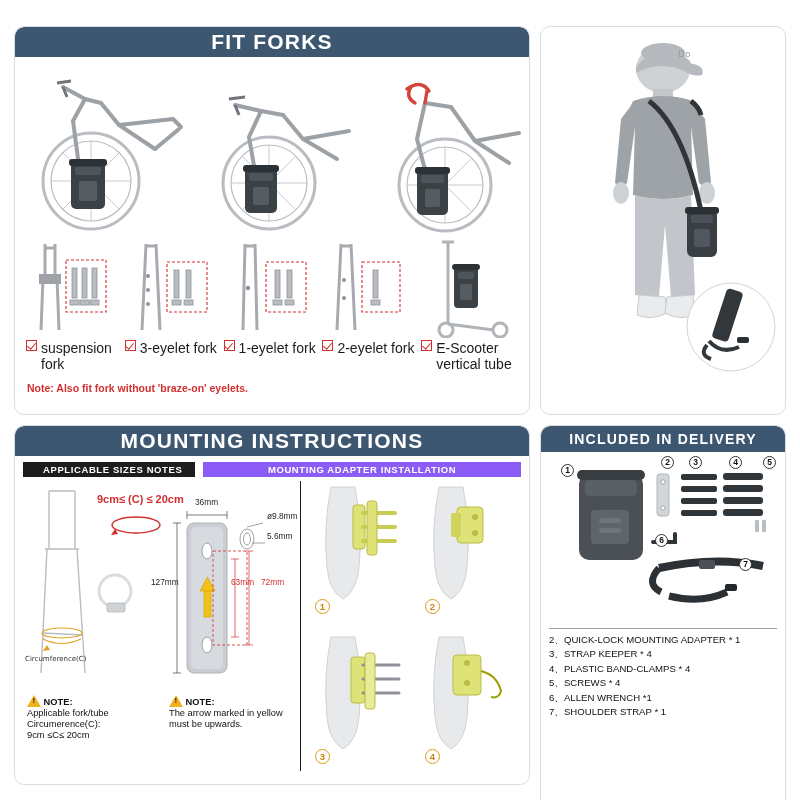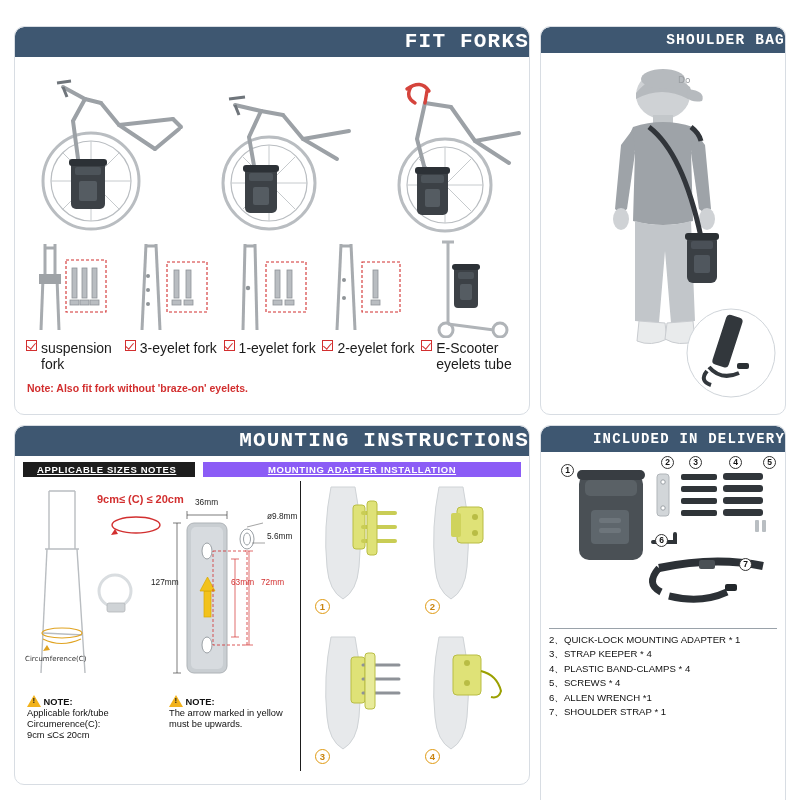--- a/index.html
+++ b/index.html
@@ -19,24 +19,24 @@
   .panel {
     position: absolute;
     background: #ffffff;
     border: 1px solid #d8dde3;
     border-radius: 10px;
     overflow: hidden;
   }
   .panel-head {
     background: #3e5771;
     color: #ffffff;
-    text-align: right;
+    text-align: center;
     font-weight: bold;
     letter-spacing: 1.2px;
-    font-family: Liberation Mono, monospace;
+    font-family: Liberation Sans, sans-serif;
   }
   .panel-body { position: relative; }
 
   
   #fit-forks { left: 14px; top: 26px; width: 516px; height: 389px; }
   #fit-forks .panel-head {
     height: 30px; line-height: 30px; font-size: 21px;
     border-radius: 9px 9px 0 0;
   }
   #fit-forks .panel-body { padding: 6px 8px 4px; }
@@ -81,21 +81,21 @@
     height: 30px; line-height: 30px; font-size: 21px;
     border-radius: 9px 9px 0 0;
   }
   #mounting .panel-body { padding: 6px 8px; height: 328px; position: relative; }
 
   .sub-bar {
     display: flex; gap: 8px; margin-bottom: 4px;
   }
   .sub-title {
     background: #1d1d1d; color: #fff; font-size: 9.5px; font-weight: bold;
-    letter-spacing: .6px; padding: 2px 14px; white-space: nowrap; text-decoration: underline;
+    letter-spacing: .6px; padding: 2px 20px; white-space: nowrap;
   }
   .sub-title.right { background: #8b5cf6; }
   .split { display: flex; height: 290px; }
   .left-col { width: 278px; position: relative; border-right: 1px solid #1d1d1d; }
   .right-col { flex: 1; position: relative; padding-left: 6px; }
 
   .warn {
     position: absolute; font-size: 9.3px; line-height: 1.2; color: #111;
   }
   .warn .wt { font-weight: bold; }
@@ -366,30 +366,29 @@
         <div class="fork-label">
           <span class="chk"></span>
           <span>1-eyelet fork</span>
         </div>
         <div class="fork-label">
           <span class="chk"></span>
           <span>2-eyelet fork</span>
         </div>
         <div class="fork-label">
           <span class="chk"></span>
-          <span>E-Scooter eyelets tube</span>
+          <span>E-Scooter vertical tube</span>
         </div>
       </div>
 
       <div class="note-red">Note: Also fit fork without 'braze-on' eyelets.</div>
     </div>
   </section>
 
   <section class="panel" id="shoulder-bag">
-    <div class="panel-head">SHOULDER BAG</div>
     <div class="panel-body">
       <svg width="244" height="358" viewBox="0 0 244 358">
 
         <g>
           <ellipse cx="122" cy="42" rx="27" ry="24" fill="#cfd2d5"></ellipse>
           <path d="M95 40 q26 -30 54 -6 q4 10 -2 12 q-26 -14 -52 0 z" fill="#b6babe"></path>
           <path d="M147 36 q18 2 14 12 q-10 2 -16 -4 z" fill="#b6babe"></path>
           <ellipse cx="122" cy="26" rx="22" ry="10" fill="#b6babe"></ellipse>
           <text x="137" y="30" font-size="9" fill="#9a9ea2" font-family="DejaVu Sans, sans-serif">Do</text>
         </g>

